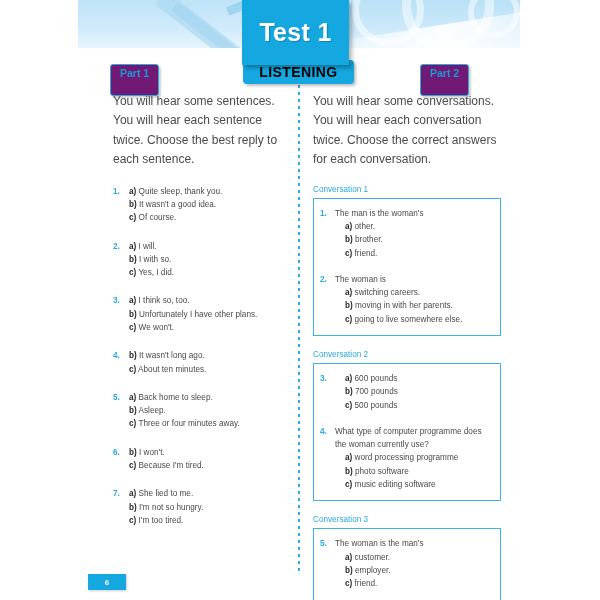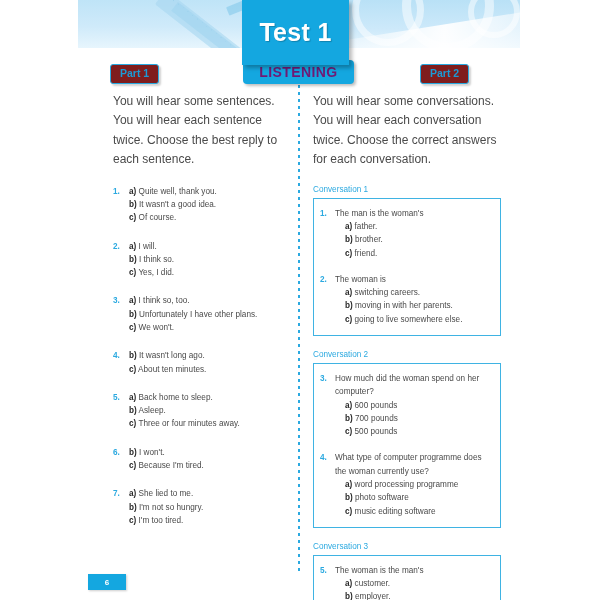--- a/index.html
+++ b/index.html
@@ -129,27 +129,27 @@
     font-size: 25px;
     font-weight: bold;
     letter-spacing: .3px;
     text-shadow: 1px 1px 1px rgba(0,0,0,.22);
   }
 
   
   .part-badge {
     position: absolute;
     top: 64px;
-    background: #7f1d1d;
+    background: #701a75;
     border: 1.5px solid #28a9e0;
     border-radius: 3px;
     color: #1b9ad6;
     font-size: 10.5px;
     font-weight: bold;
-    padding: 3px 9px 4px;
+    padding: 3px 9px 16px;
     box-shadow: 2px 2px 2px rgba(0,0,0,.18);
     line-height: 1;
   }
   .part-1 { left: 110px; }
   .part-2 { left: 420px; }
 
   .listening-banner {
     position: absolute;
     left: 243px;
     top: 60px;
@@ -157,21 +157,21 @@
     height: 24px;
     background: #14a7e0;
     border-radius: 4px;
     box-shadow: 2px 2px 3px rgba(0,0,0,.25);
     display: flex;
     align-items: center;
     justify-content: center;
     z-index: 5;
   }
   .listening-banner span {
-    color: #701a75;
+    color: #000000;
     font-size: 14px;
     font-weight: bold;
     letter-spacing: .4px;
   }
 
   
   .divider {
     position: absolute;
     left: 298px;
     top: 78px;
@@ -296,30 +296,30 @@
   <div class="part-badge part-2">Part 2</div>
 
   <div class="divider"></div>
 
   <div class="col col-left">
     <p class="intro">You will hear some sentences. You will hear each sentence twice. Choose the best reply to each sentence.</p>
     <div id="left-questions">
         <div class="q">
           <div class="q-num">1.</div>
           <div class="q-body">
-            <div class="opt"><b>a)</b><span> Quite well, thank you.</span></div>
+            <div class="opt"><b>a)</b><span> Quite sleep, thank you.</span></div>
             <div class="opt"><b>b)</b><span> It wasn't a good idea.</span></div>
             <div class="opt"><b>c)</b><span> Of course.</span></div>
           </div>
         </div>
         <div class="q">
           <div class="q-num">2.</div>
           <div class="q-body">
             <div class="opt"><b>a)</b><span> I will.</span></div>
-            <div class="opt"><b>b)</b><span> I think so.</span></div>
+            <div class="opt"><b>b)</b><span> I with so.</span></div>
             <div class="opt"><b>c)</b><span> Yes, I did.</span></div>
           </div>
         </div>
         <div class="q">
           <div class="q-num">3.</div>
           <div class="q-body">
             <div class="opt"><b>a)</b><span> I think so, too.</span></div>
             <div class="opt"><b>b)</b><span> Unfortunately I have other plans.</span></div>
             <div class="opt"><b>c)</b><span> We won't.</span></div>
           </div>
@@ -359,41 +359,40 @@
 
   <div class="col col-right">
     <p class="intro">You will hear some conversations. You will hear each conversation twice. Choose the correct answers for each conversation.</p>
     <div id="right-conversations">
         <div class="conv-head">Conversation 1</div>
         <div class="conv-box">
           <div class="q">
             <div class="q-num">1.</div>
             <div class="q-body">
               <div class="q-stem">The man is the woman's</div>
-              <div class="opt"><b>a)</b><span> father.</span></div>
+              <div class="opt"><b>a)</b><span> other.</span></div>
               <div class="opt"><b>b)</b><span> brother.</span></div>
               <div class="opt"><b>c)</b><span> friend.</span></div>
             </div>
           </div>
           <div class="q">
             <div class="q-num">2.</div>
             <div class="q-body">
               <div class="q-stem">The woman is</div>
               <div class="opt"><b>a)</b><span> switching careers.</span></div>
               <div class="opt"><b>b)</b><span> moving in with her parents.</span></div>
               <div class="opt"><b>c)</b><span> going to live somewhere else.</span></div>
             </div>
           </div>
         </div>
         <div class="conv-head">Conversation 2</div>
         <div class="conv-box">
           <div class="q">
             <div class="q-num">3.</div>
             <div class="q-body">
-              <div class="q-stem">How much did the woman spend on her computer?</div>
               <div class="opt"><b>a)</b><span> 600 pounds</span></div>
               <div class="opt"><b>b)</b><span> 700 pounds</span></div>
               <div class="opt"><b>c)</b><span> 500 pounds</span></div>
             </div>
           </div>
           <div class="q">
             <div class="q-num">4.</div>
             <div class="q-body">
               <div class="q-stem">What type of computer programme does the woman currently use?</div>
               <div class="opt"><b>a)</b><span> word processing programme</span></div>

